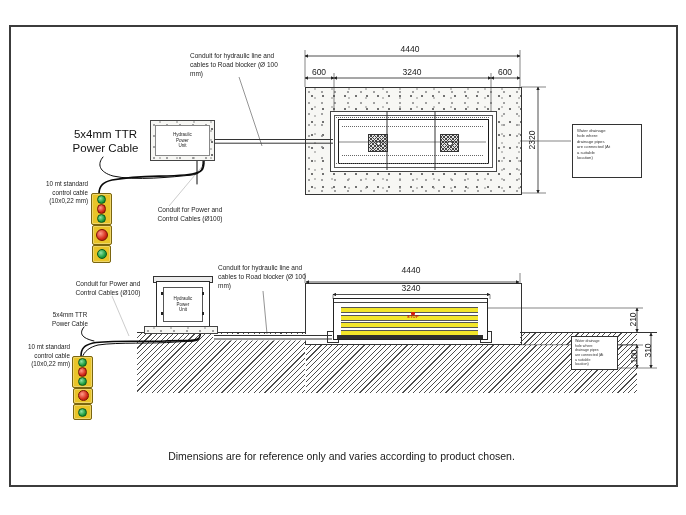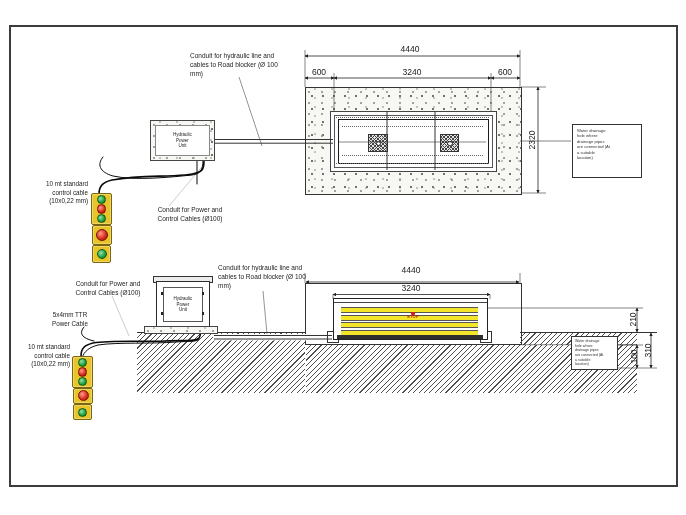--- a/index.html
+++ b/index.html
@@ -169,20 +169,22 @@
   <div class="abs note" style="left:572px;top:124px;width:62px;height:49px;">Water drainage
 hole where
 drainage pipes
 are connected (At
 a suitable
 location)</div>
 
   <div class="abs lbl" style="left:190px;top:52px;width:98px;">Conduit for hydraulic line and
 cables to Road blocker (Ø 100
 mm)</div>
+  <div class="abs biglbl" style="left:58px;top:127px;width:95px;text-align:center;">5x4mm TTR
+Power Cable</div>
   <div class="abs lbl" style="left:28px;top:180px;width:60px;text-align:right;font-size:6.3px;">10 mt standard
 control cable
 (10x0,22 mm)</div>
   <div class="abs lbl" style="left:148px;top:206px;width:84px;text-align:center;">Conduit for Power and
 Control Cables (Ø100)</div>
 
   <div class="abs dimtxt" style="left:380px;top:44px;width:60px;">4440</div>
   <div class="abs dimtxt" style="left:304px;top:66.5px;width:30px;">600</div>
   <div class="abs dimtxt" style="left:392px;top:66.5px;width:40px;">3240</div>
   <div class="abs dimtxt" style="left:490px;top:66.5px;width:30px;">600</div>
@@ -248,13 +250,14 @@
   <div class="abs lbl" style="left:20px;top:343px;width:50px;text-align:right;font-size:6.3px;">10 mt standard
 control cable
 (10x0,22 mm)</div>
 
   <div class="abs dimtxt" style="left:381px;top:265px;width:60px;">4440</div>
   <div class="abs dimtxt" style="left:391px;top:283px;width:40px;">3240</div>
   <div class="abs dimtxt rot" style="left:617px;top:315px;width:30px;height:9px;">210</div>
   <div class="abs dimtxt rot" style="left:618px;top:352px;width:30px;height:9px;">100</div>
   <div class="abs dimtxt rot" style="left:632px;top:346px;width:30px;height:9px;">310</div>
 
+  <div class="abs footer" style="left:9px;top:450px;width:665px;">Dimensions are for reference only and varies according to product chosen.</div>
 </div>
 
 </body></html>

